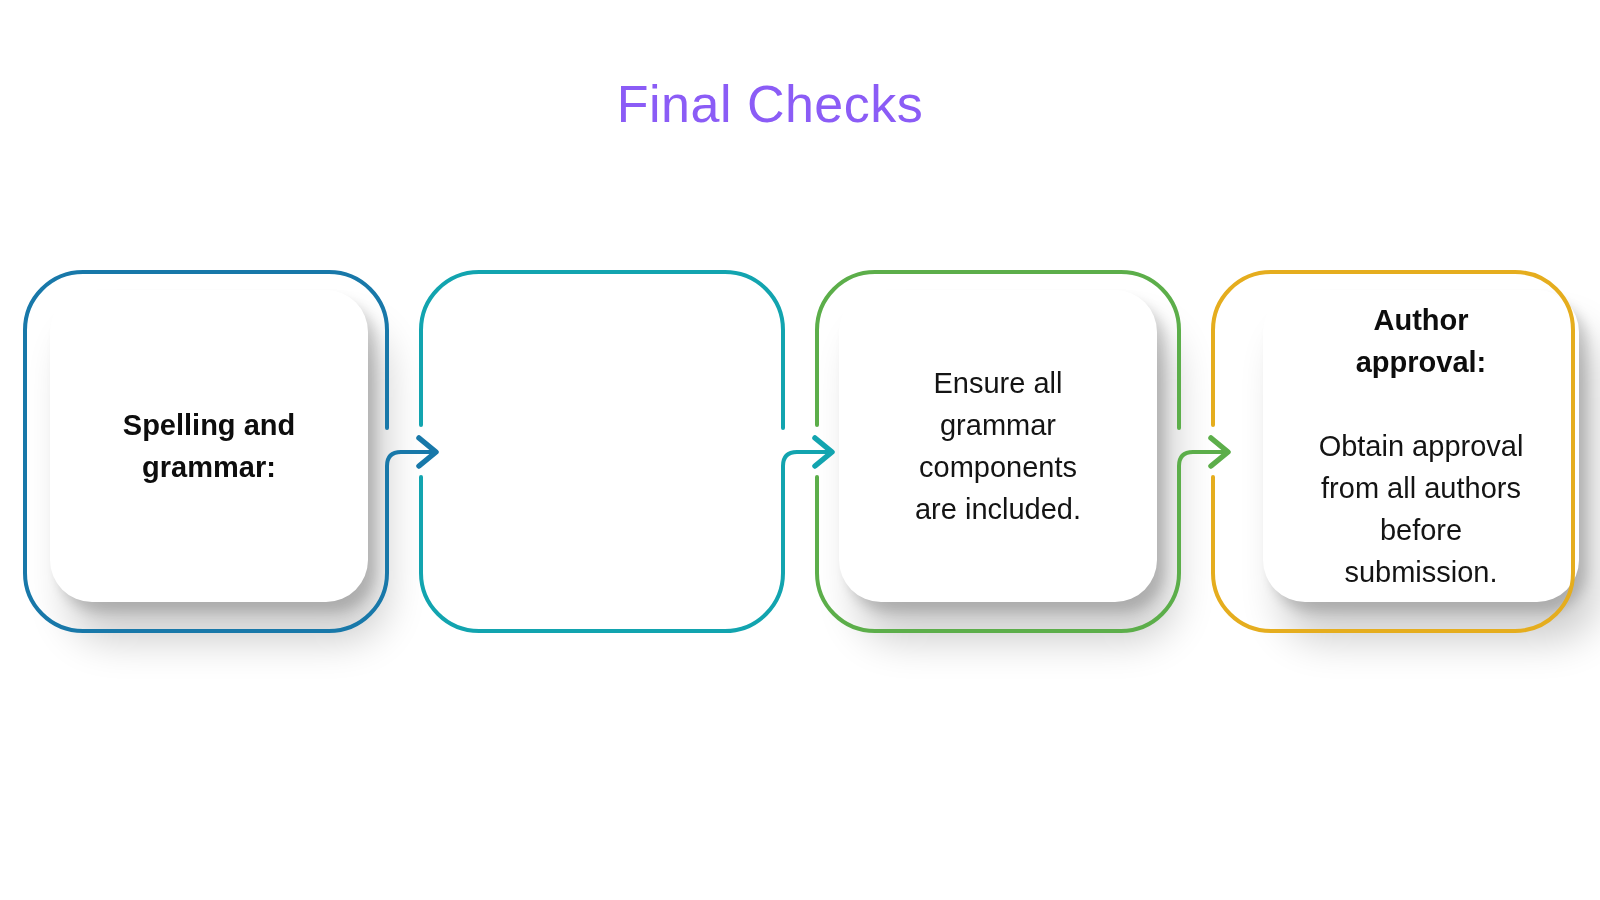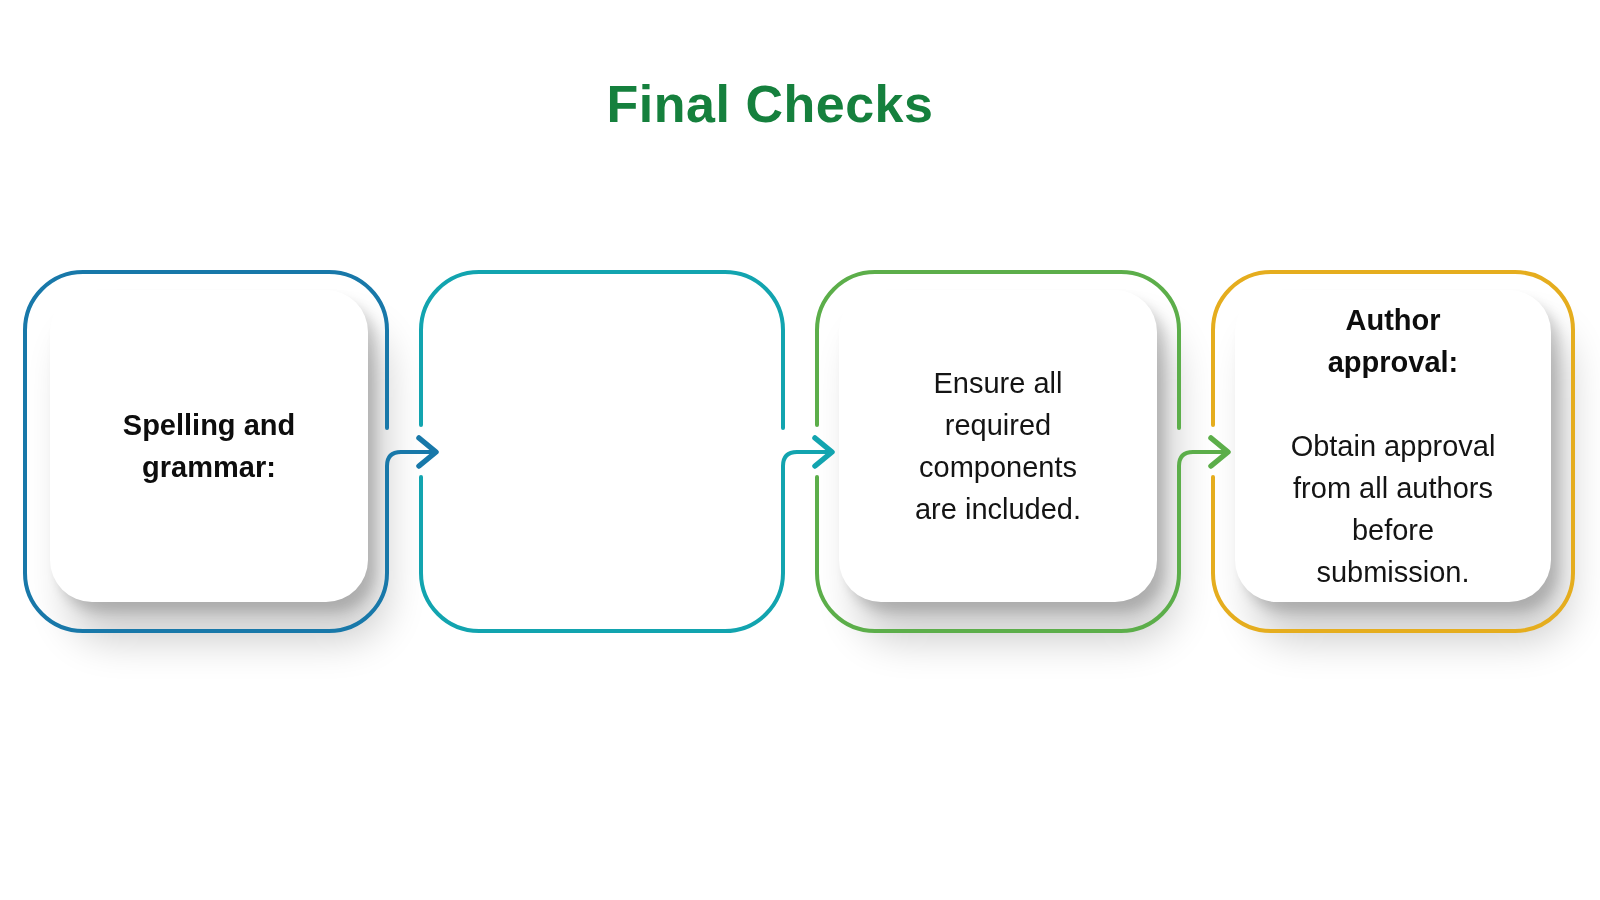--- a/index.html
+++ b/index.html
@@ -14,23 +14,23 @@
     background: #ffffff;
     overflow: hidden;
     font-family: "Liberation Sans", sans-serif;
   }
   .title {
     position: absolute;
     top: 74px;
     left: 770px;
     transform: translateX(-50%);
     font-size: 52px;
-    font-weight: 700;
+    font-weight: 400;
     letter-spacing: 0.5px;
-    color: #15803d;
+    color: #8b5cf6;
     white-space: nowrap;
   }
   .flow-layer {
     position: absolute;
     left: 0;
     top: 0;
     pointer-events: none;
   }
   .border-path {
     fill: none;
@@ -80,27 +80,27 @@
     <div class="card-text">
       <div class="step-heading">Spelling and
 grammar:</div>
     </div>
   </div>
 
 
   <div class="card" style="left:839px">
     <div class="card-text">
       <div class="step-body">Ensure all
-required
+grammar
 components
 are included.</div>
     </div>
   </div>
 
-  <div class="card" style="left:1235px;width:316px">
+  <div class="card" style="left:1263px;width:316px">
     <div class="card-text">
       <div class="step-heading">Author
 approval:</div>
       <div class="step-body">Obtain approval
 from all authors
 before
 submission.</div>
     </div>
   </div>
 

